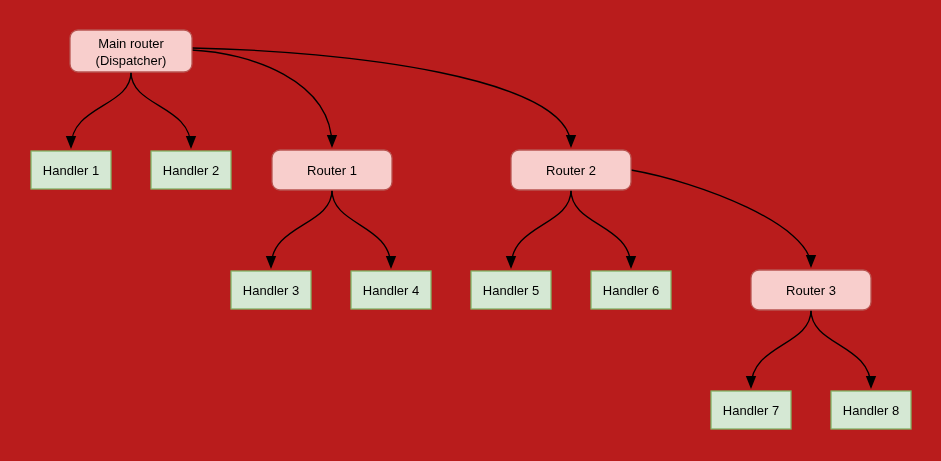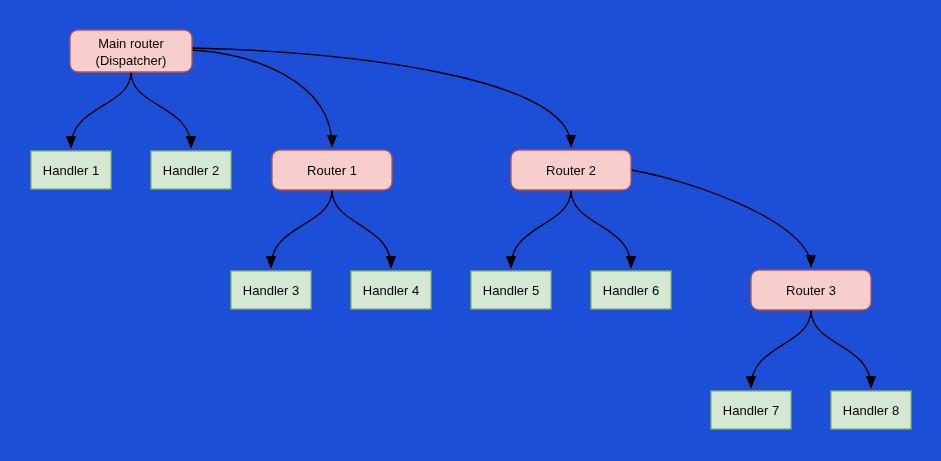--- a/index.html
+++ b/index.html
@@ -4,21 +4,21 @@
 <style>
   html, body {
     margin: 0;
     padding: 0;
     background: #ffffff;
   }
   .canvas-wrap {
     width: 941px;
     height: 461px;
     position: relative;
-    background: #1d4ed8;
+    background: #b91c1c;
     overflow: hidden;
   }
   svg {
     display: block;
     font-family: "Liberation Sans", sans-serif;
   }
   .edge {
     fill: none;
     stroke: #000000;
     stroke-width: 1.3;

